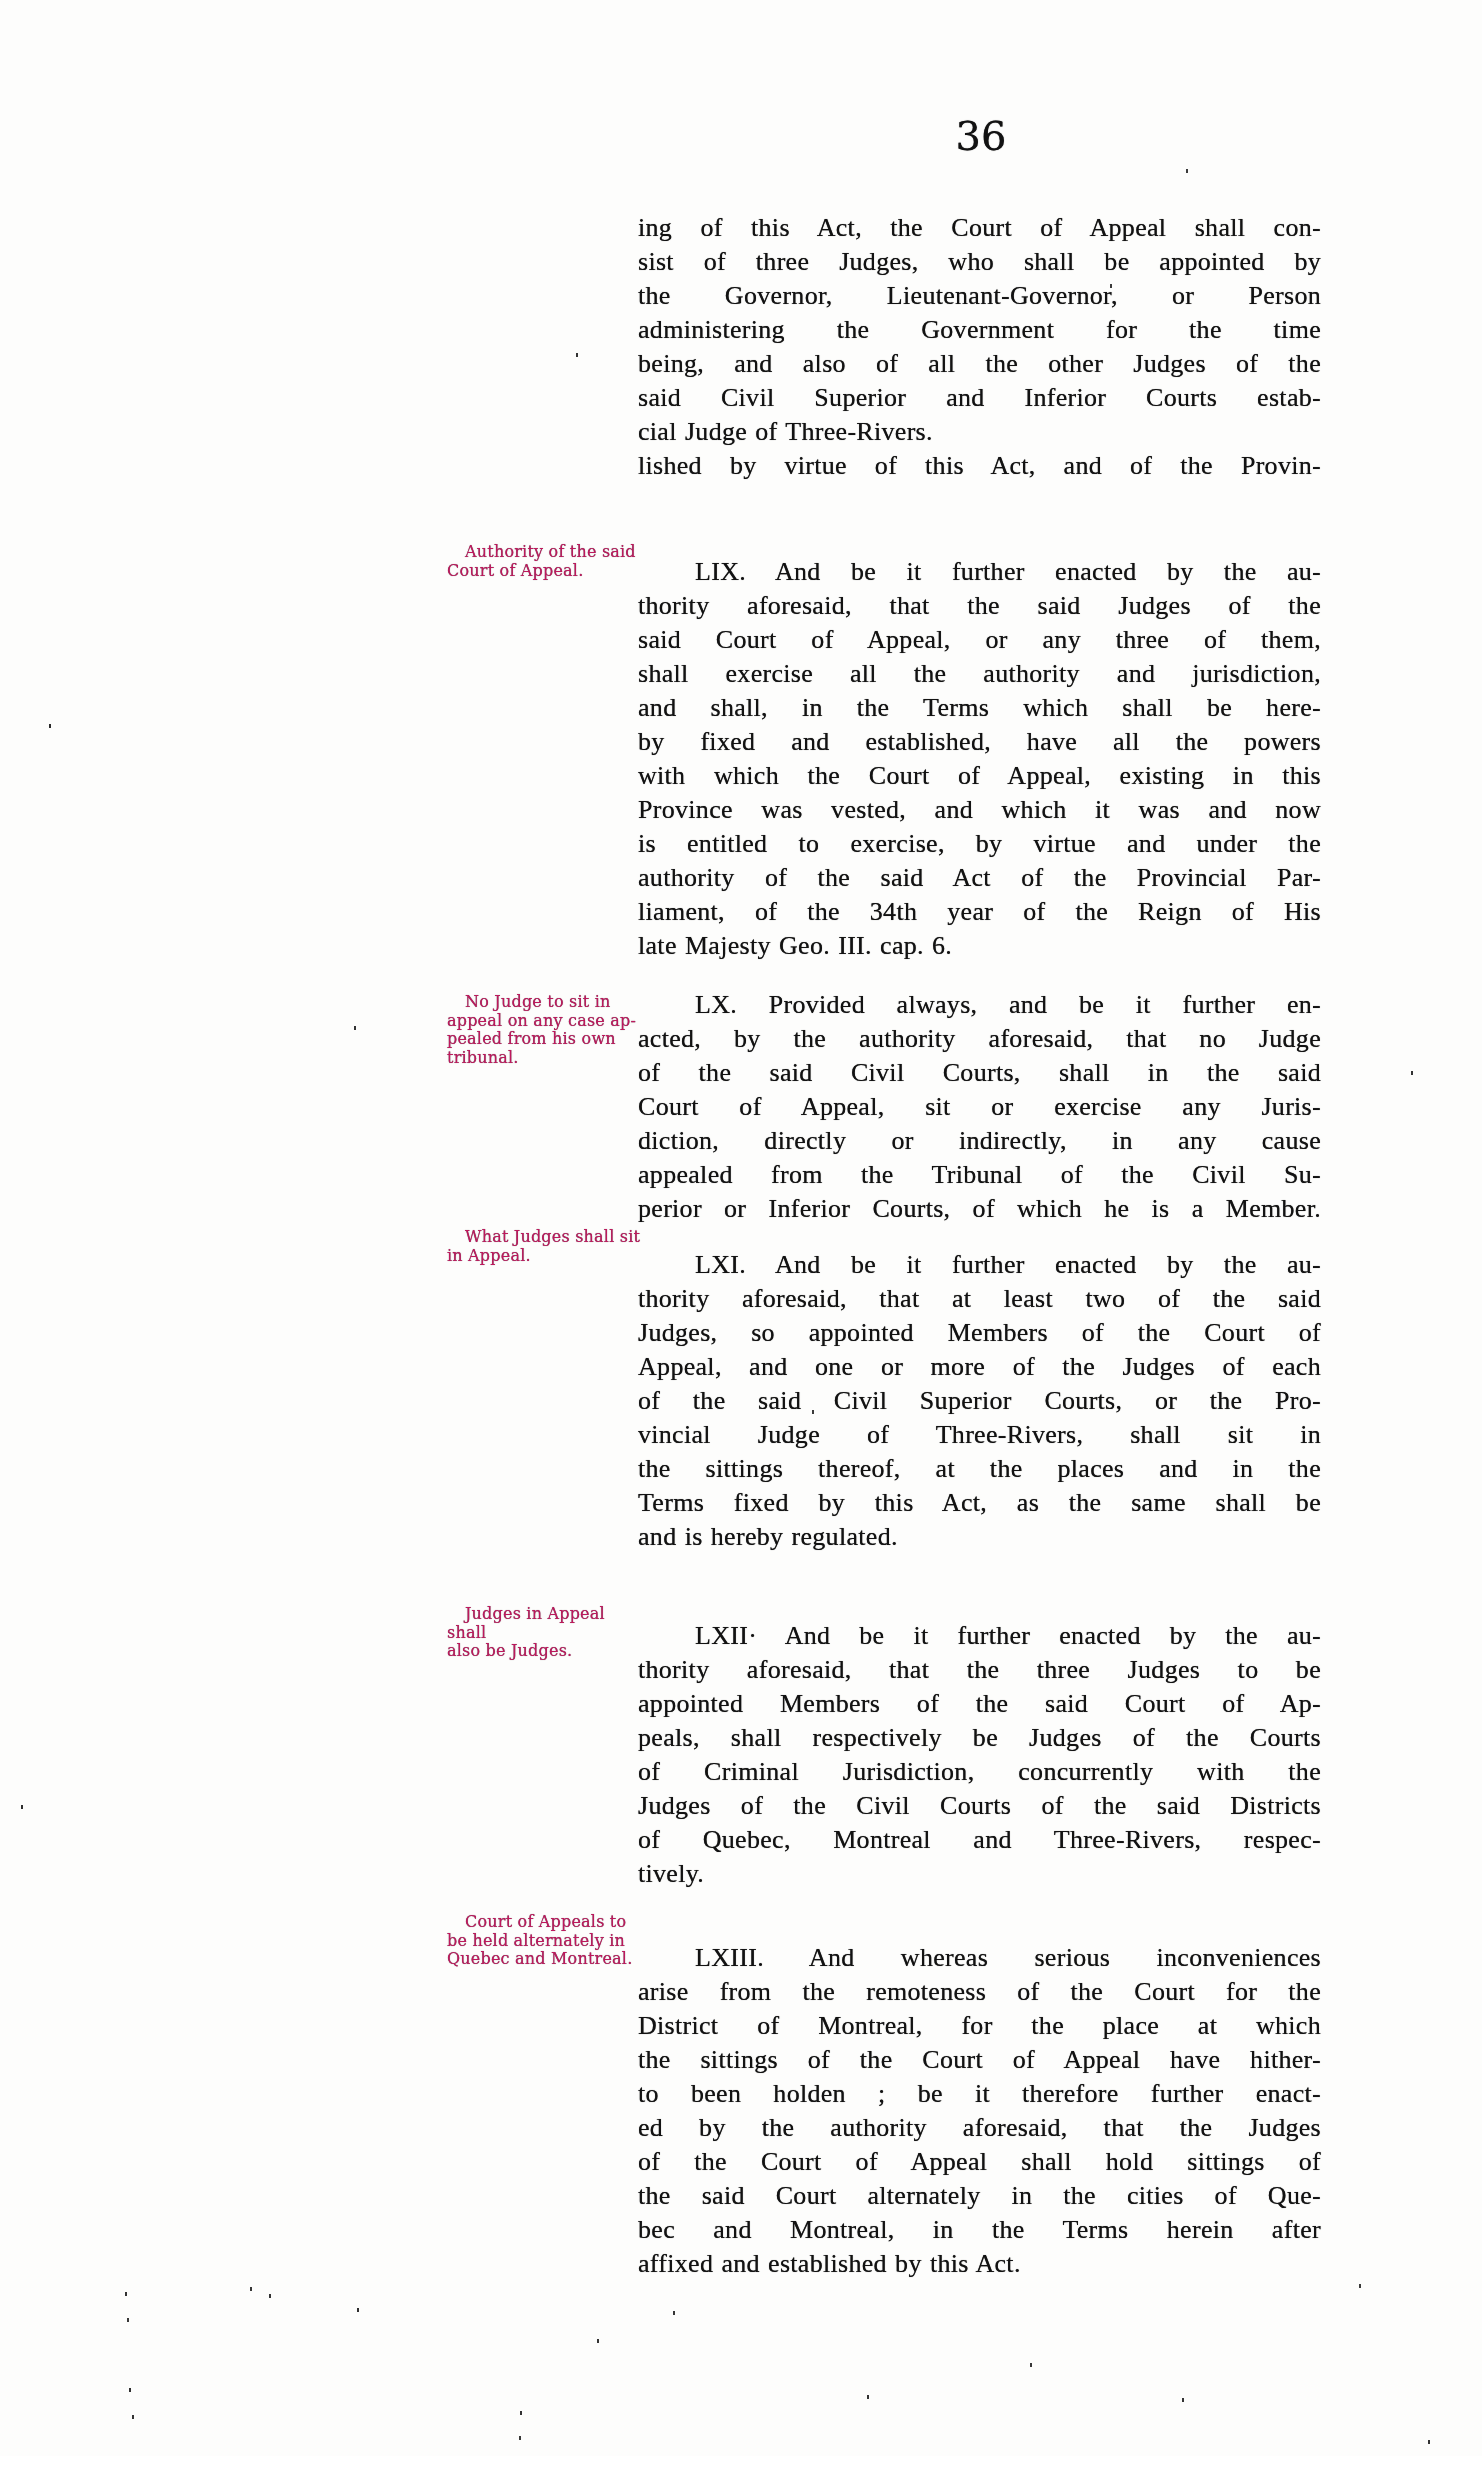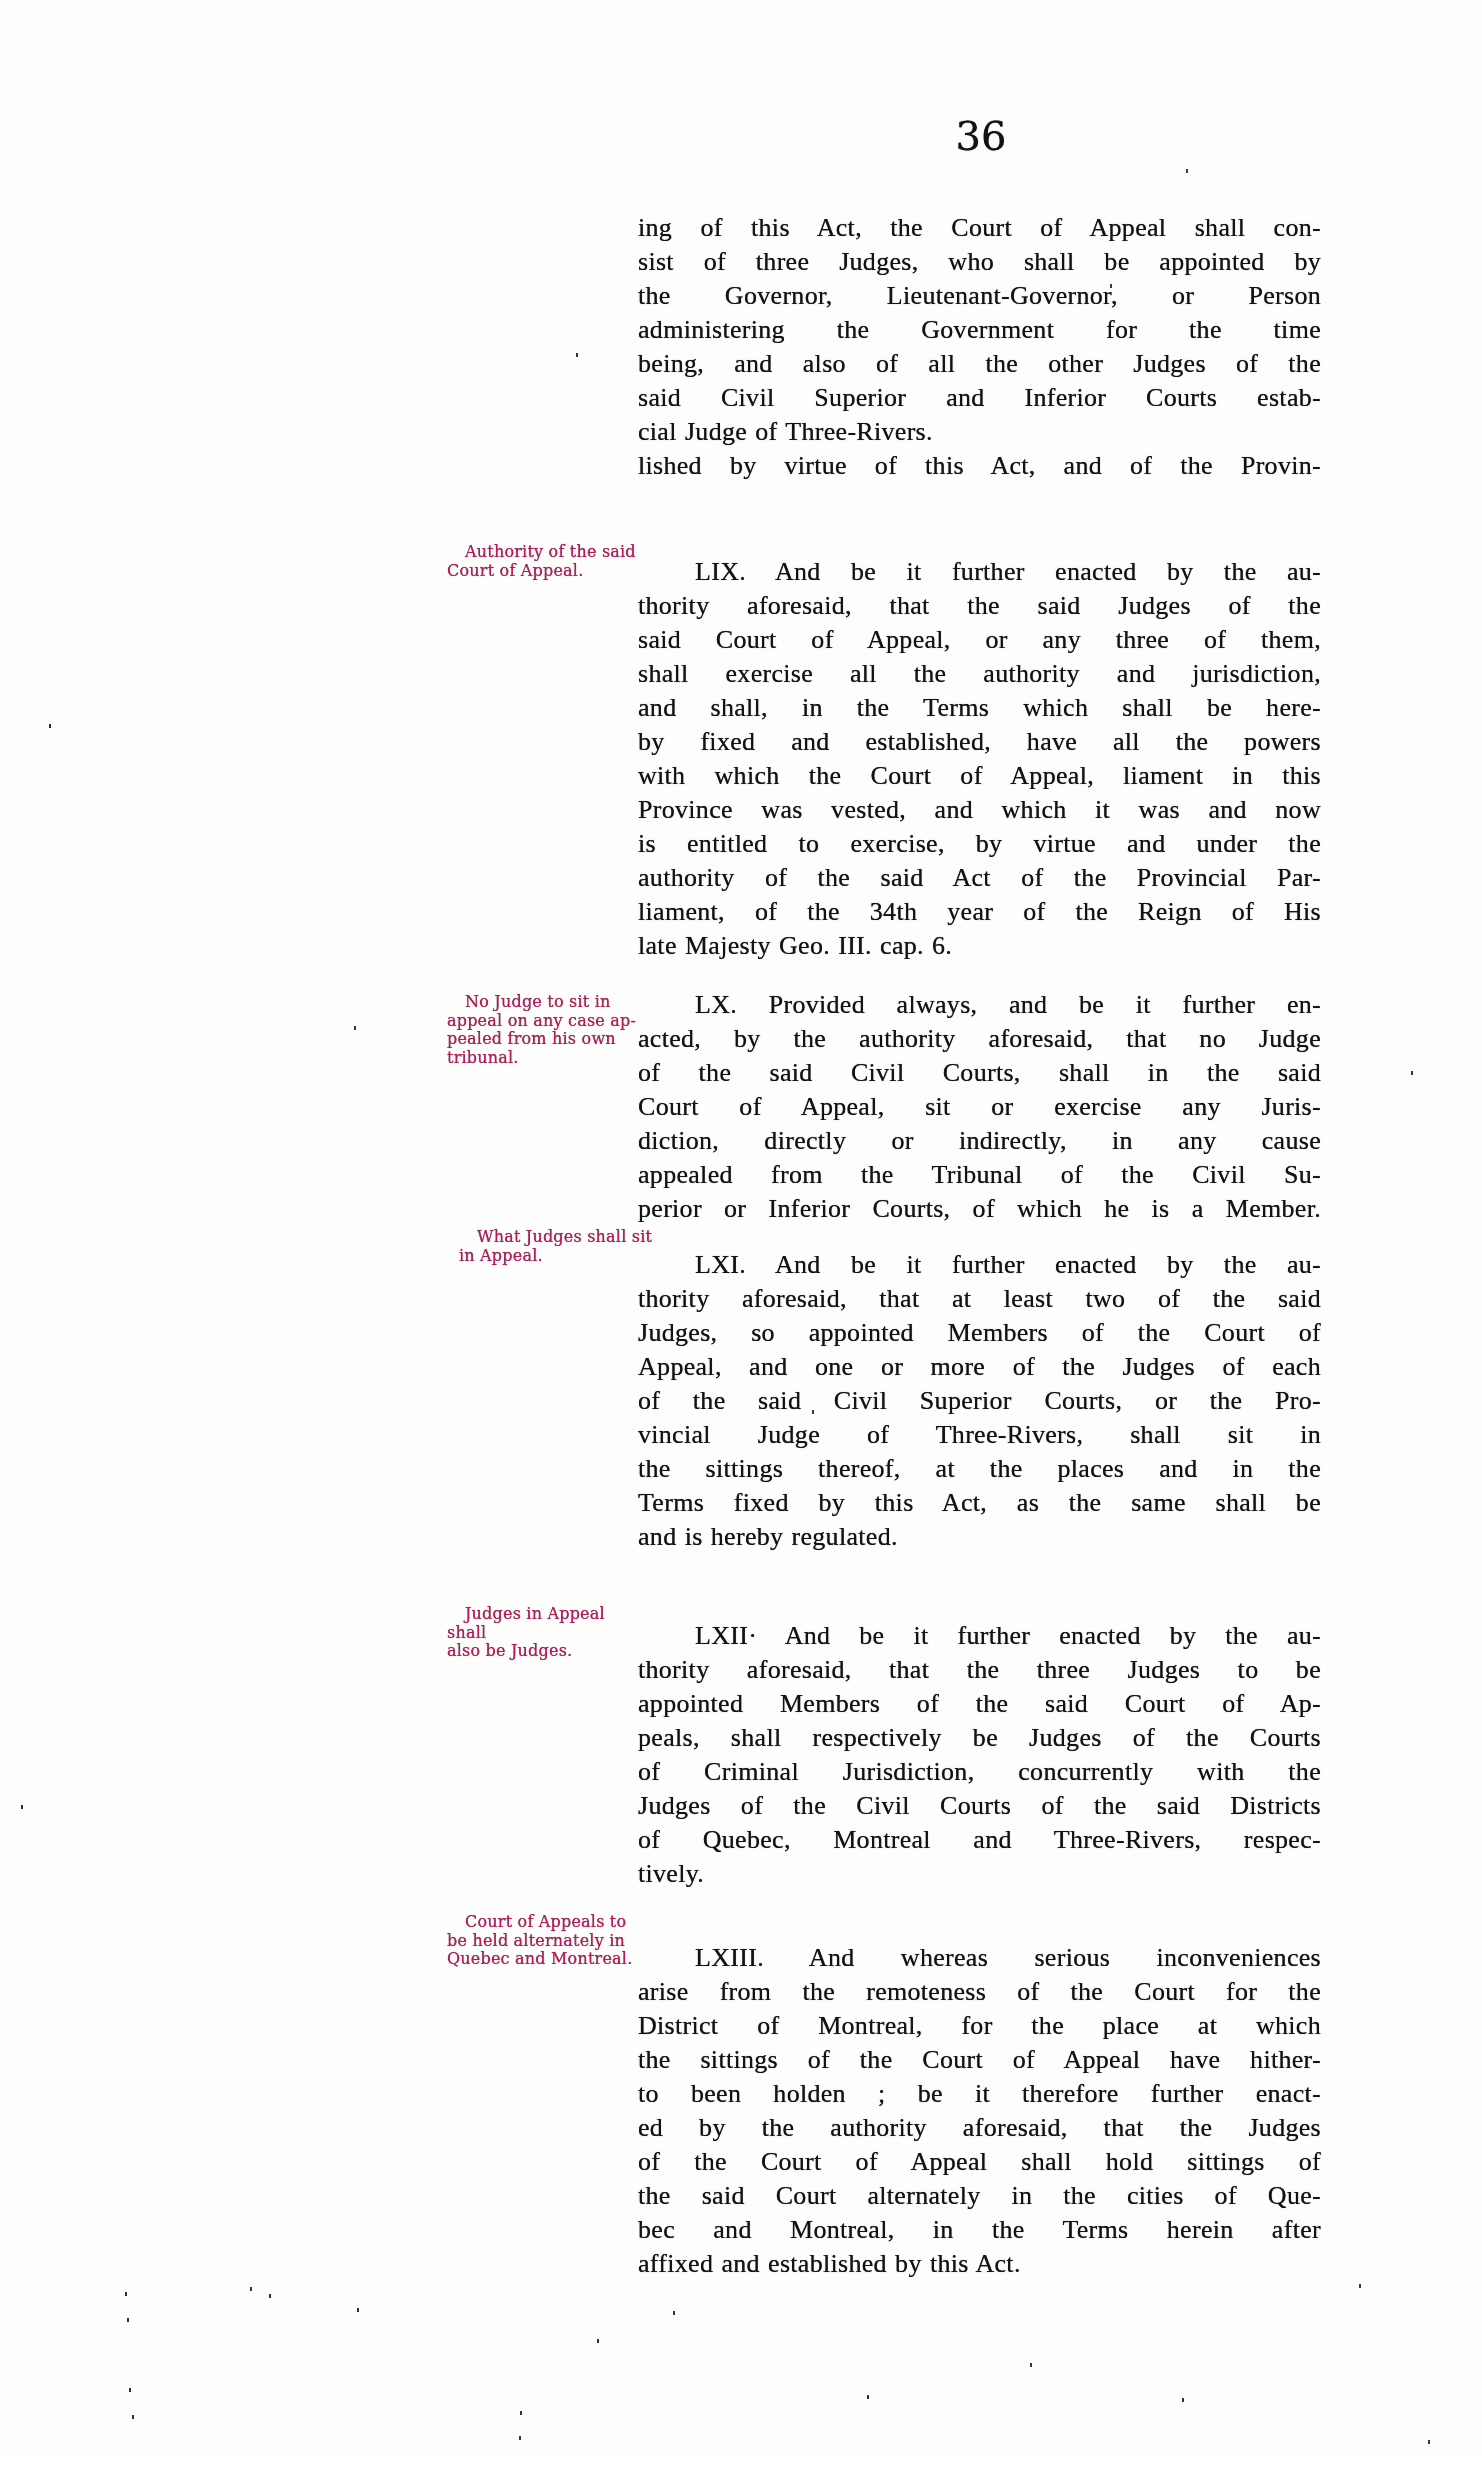--- a/index.html
+++ b/index.html
@@ -123,21 +123,21 @@
 
   <div class="margin-note" style="top:543px;">Authority of the said
 Court of Appeal.</div>
   <div class="body-par" style="top:555px;">
     <div class="ln ind">LIX. And be it further enacted by the au-</div>
     <div class="ln">thority aforesaid, that the said Judges of the</div>
     <div class="ln">said Court of Appeal, or any three of them,</div>
     <div class="ln">shall exercise all the authority and jurisdiction,</div>
     <div class="ln">and shall, in the Terms which shall be here-</div>
     <div class="ln">by fixed and established, have all the powers</div>
-    <div class="ln">with which the Court of Appeal, liament in this</div>
+    <div class="ln">with which the Court of Appeal, existing in this</div>
     <div class="ln">Province was vested, and which it was and now</div>
     <div class="ln">is entitled to exercise, by virtue and under the</div>
     <div class="ln">authority of the said Act of the Provincial Par-</div>
     <div class="ln">liament, of the 34th year of the Reign of His</div>
     <div class="ln noj">late Majesty Geo. III. cap. 6.</div>
   </div>
 
   <div class="margin-note" style="top:993px;">No Judge to sit in
 appeal on any case ap-
 pealed from his own
@@ -145,21 +145,21 @@
   <div class="body-par" style="top:988px;">
     <div class="ln ind">LX. Provided always, and be it further en-</div>
     <div class="ln">acted, by the authority aforesaid, that no Judge</div>
     <div class="ln">of the said Civil Courts, shall in the said</div>
     <div class="ln">Court of Appeal, sit or exercise any Juris-</div>
     <div class="ln">diction, directly or indirectly, in any cause</div>
     <div class="ln">appealed from the Tribunal of the Civil Su-</div>
     <div class="ln">perior or Inferior Courts, of which he is a Member.</div>
   </div>
 
-  <div class="margin-note" style="top:1228px;margin-left:12px;">What Judges shall sit
+  <div class="margin-note" style="top:1228px;">What Judges shall sit
 in Appeal.</div>
   <div class="body-par" style="top:1248px;">
     <div class="ln ind">LXI. And be it further enacted by the au-</div>
     <div class="ln">thority aforesaid, that at least two of the said</div>
     <div class="ln">Judges, so appointed Members of the Court of</div>
     <div class="ln">Appeal, and one or more of the Judges of each</div>
     <div class="ln">of the said Civil Superior Courts, or the Pro-</div>
     <div class="ln">vincial Judge of Three-Rivers, shall sit in</div>
     <div class="ln">the sittings thereof, at the places and in the</div>
     <div class="ln">Terms fixed by this Act, as the same shall be</div>

